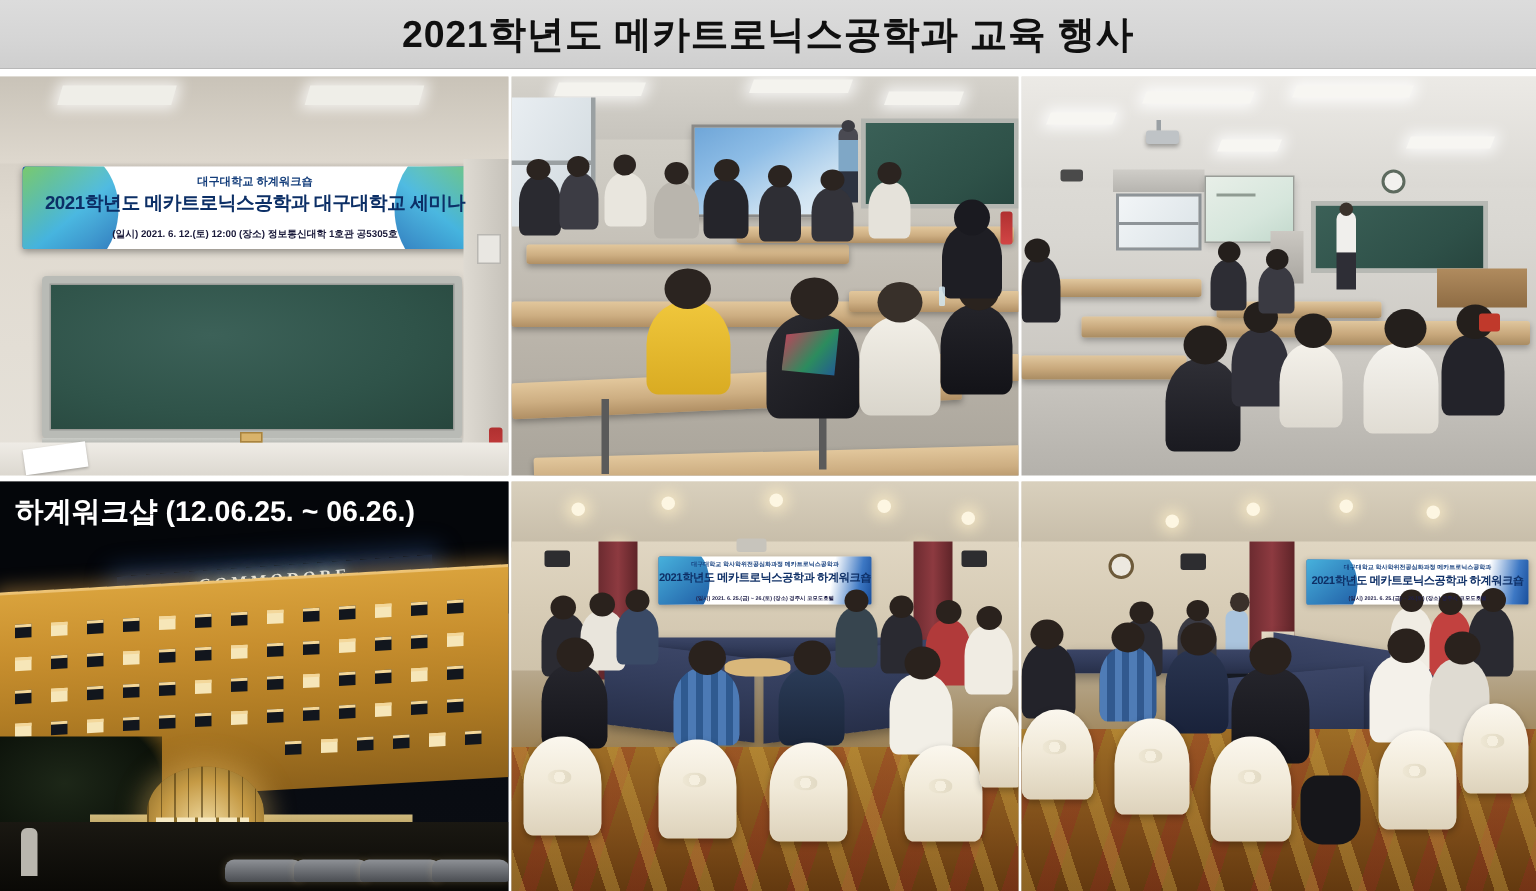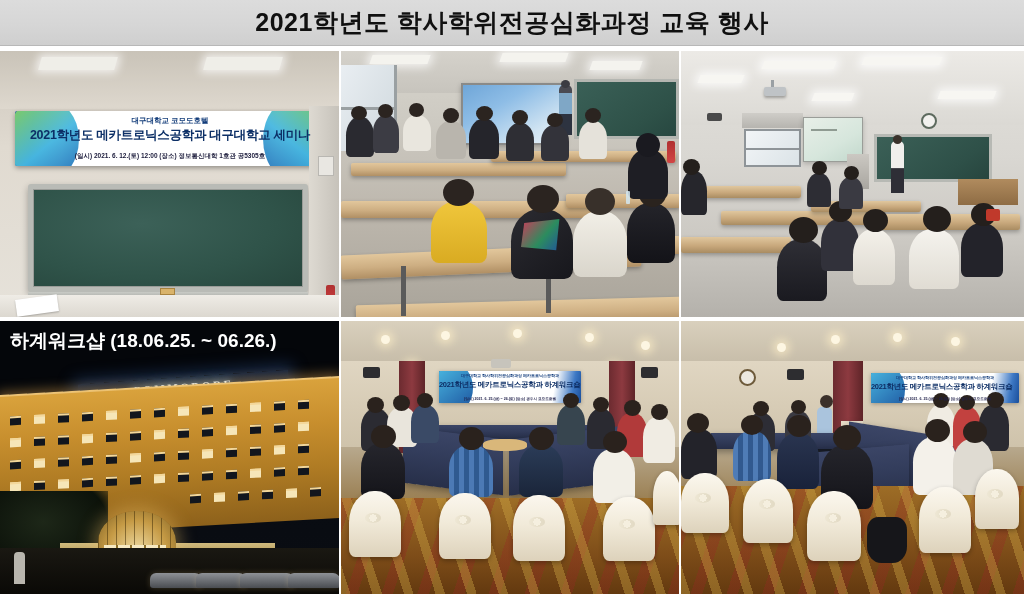--- a/index.html
+++ b/index.html
@@ -233,21 +233,21 @@
   .hall .pillar{position:absolute;top:40px;width:26px;height:92px;
               background:linear-gradient(to right,#6c2b30,#8d3a40 50%,#5e2428);}
   .hall .spk{position:absolute;width:17px;height:11px;background:#2d2d30;border-radius:2px;}
   .hall .banner{position:absolute;border-radius:1px;overflow:hidden;
               background:linear-gradient(100deg,#1a4f9c 0%,#3d78c4 7%,#ffffff 18%,#ffffff 80%,#3d78c4 93%,#1a4f9c 100%);
               box-shadow:0 1px 4px rgba(0,0,0,.3);}
   .hall .banner:before{content:"";position:absolute;left:-6px;top:-8px;width:40px;height:50px;
               background:linear-gradient(140deg,#4fc3e8,#1a4f9c);border-radius:50%;}
   .hall .bn-t{position:absolute;left:0;right:0;top:2px;text-align:center;
               font-size:4px;font-weight:bold;color:#16407f;z-index:3;}
-  .hall .bn-m{position:absolute;left:0;right:0;top:9px;text-align:left;
+  .hall .bn-m{position:absolute;left:0;right:0;top:9px;text-align:center;
               font-size:7.5px;font-weight:bold;color:#0e2f66;z-index:3;letter-spacing:-.3px;}
   .hall .bn-s{position:absolute;left:0;right:0;bottom:2px;text-align:center;
               font-size:3.6px;font-weight:bold;color:#20204a;z-index:3;}
   .hall .table{position:absolute;
               background:linear-gradient(to bottom,#3b4566 0%,#333d5c 40%,#272f49 100%);
               box-shadow:0 3px 7px rgba(0,0,0,.35);}
   .hall .carpet{position:absolute;left:0;bottom:0;width:100%;
               background:
                 repeating-linear-gradient(72deg,rgba(210,170,70,.38) 0 9px,transparent 9px 30px),
                 repeating-linear-gradient(-72deg,rgba(150,40,35,.32) 0 11px,transparent 11px 34px),
@@ -263,32 +263,32 @@
   .hall .head{position:absolute;border-radius:50%;background:#2a221d;}
   .hall .podium{position:absolute;background:linear-gradient(to bottom,#e6dcc8,#bfae92);}
   .hall .bag{position:absolute;background:#16161a;border-radius:28% 28% 36% 36%;}
 </style>
 </head>
 <body>
 
 <div class="page">
 
   <div class="header">
-    <div class="header-title">2021학년도 학사학위전공심화과정 교육 행사</div>
+    <div class="header-title">2021학년도 메카트로닉스공학과 교육 행사</div>
   </div>
 
   <div class="grid">
 
     <div class="photo p1">
       <div class="ceil"></div>
       <div class="light-a"></div>
       <div class="light-b"></div>
 
       <div class="banner">
-        <div class="bn-top">대구대학교 코모도호텔</div>
+        <div class="bn-top">대구대학교 하계워크숍</div>
         <div class="bn-main">2021학년도 메카트로닉스공학과 대구대학교 세미나</div>
         <div class="bn-sub">(일시) 2021. 6. 12.(토) 12:00    (장소) 정보통신대학 1호관 공5305호</div>
       </div>
 
       <div class="board">
         <div class="board-in"></div>
         <div class="eraser"></div>
       </div>
       <div class="tray"></div>
       <div class="wall-r"></div>
@@ -499,21 +499,21 @@
       <div class="dome"></div>
       <div class="lobbyd"></div>
       <div class="ground"></div>
 
       <div class="car" style="left:150px;width:52px;"></div>
       <div class="car" style="left:196px;width:50px;"></div>
       <div class="car" style="left:240px;width:54px;"></div>
       <div class="car" style="left:288px;width:52px;"></div>
       <div style="position:absolute;left:14px;bottom:10px;width:11px;height:32px;background:#b9b6ae;border-radius:4px 4px 0 0;"></div>
 
-      <div class="caption light">하계워크샵 (18.06.25. ~ 06.26.)</div>
+      <div class="caption light">하계워크샵 (12.06.25. ~ 06.26.)</div>
     </div>
 
     <div class="gap"></div>
 
     <div class="photo hall">
       <div class="ceil"></div>
       <div class="dl" style="left:40px;top:14px;"></div>
       <div class="dl" style="left:100px;top:10px;"></div>
       <div class="dl" style="left:172px;top:8px;"></div>
       <div class="dl" style="left:244px;top:12px;"></div>

